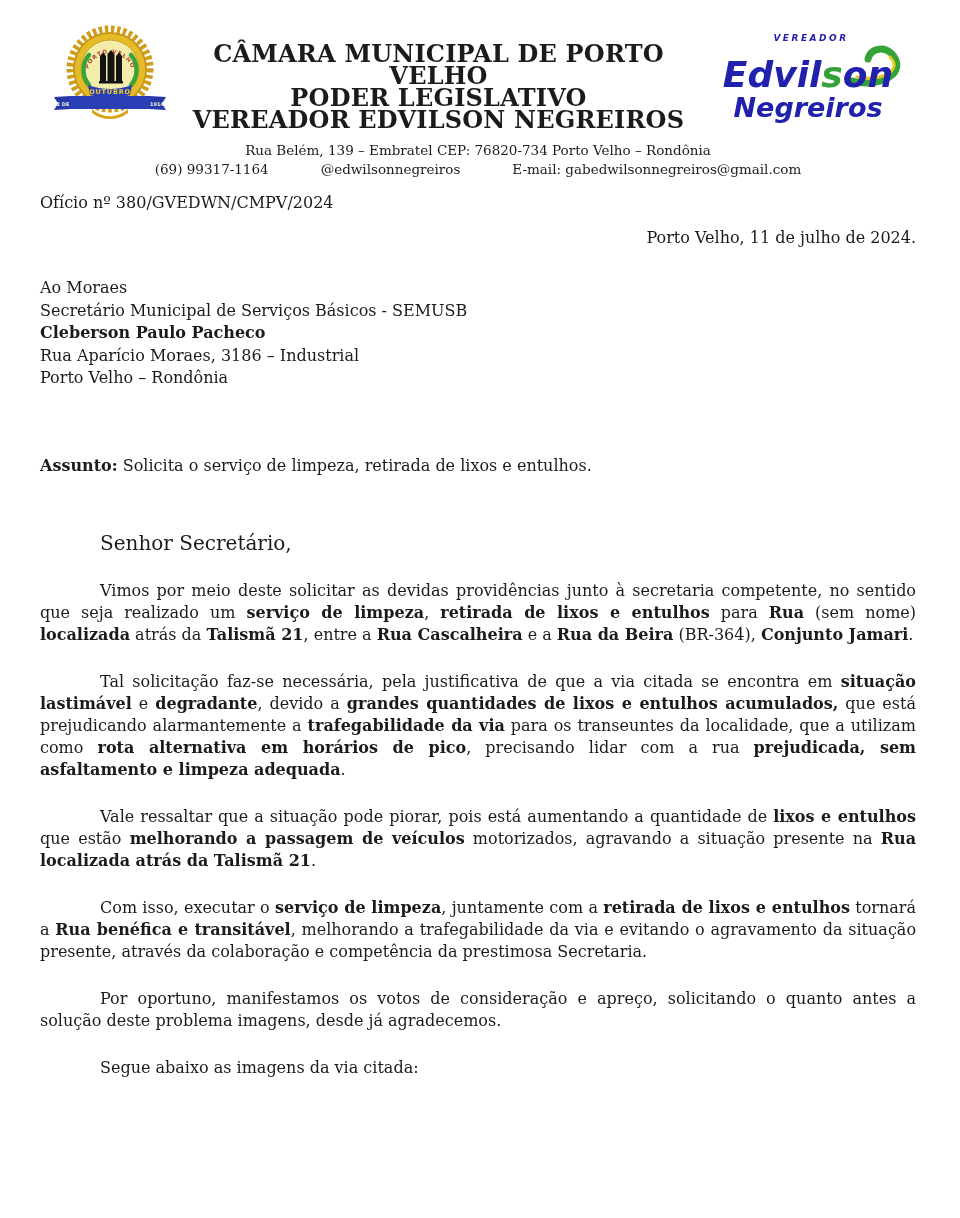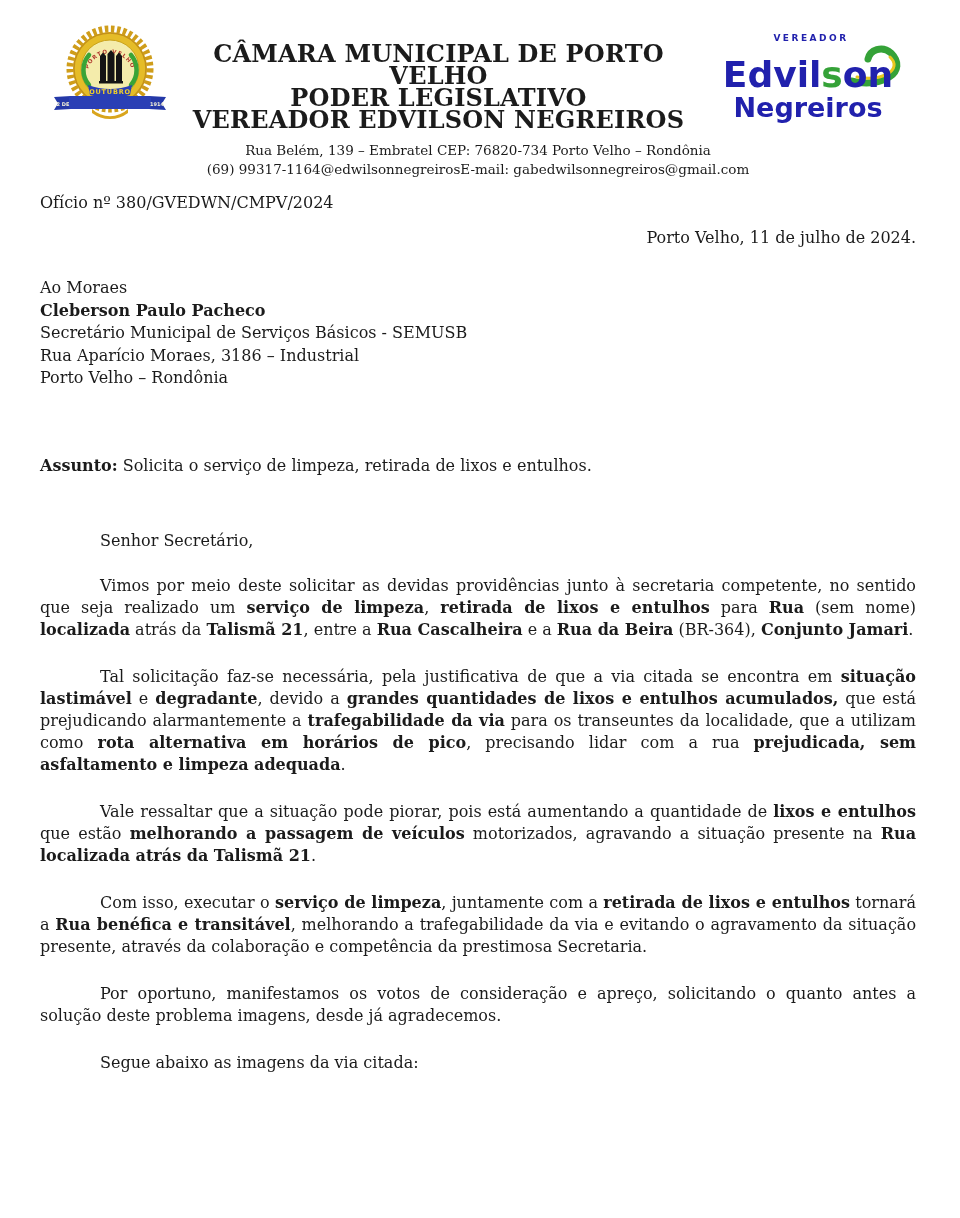--- a/index.html
+++ b/index.html
@@ -11,34 +11,34 @@
   .page { padding: 25px 44px 0 40px; box-sizing: border-box; width: 960px; }
 
   
   .header-row { display: flex; align-items: flex-start; }
   .seal-wrap { flex: none; width: 112px; height: 96px; margin-left: 14px; }
   .title-block {
     flex: 1; text-align: center; padding-top: 18px;
     font-weight: bold; font-size: 24px; line-height: 22px;
     letter-spacing: 0.2px;
   }
-  .logo-block { flex: none; width: 205px; position: relative; text-align: right; }
+  .logo-block { flex: none; width: 205px; position: relative; text-align: right; font-style: italic; }
 
   .addr-line { text-align: center; font-size: 13.5px; margin-top: 9px; }
   .contact-line {
-    display: flex; justify-content: center; 
+    display: flex; justify-content: center; gap: 52px;
     font-size: 13.5px; margin-top: 3px;
   }
 
   
   .reference { margin-top: 16px; font-size: 16px; }
   .dateline  { margin-top: 16px; text-align: right; font-size: 16px; }
   .recipient { margin-top: 30px; font-size: 16px; line-height: 22.5px; }
   .subject   { margin-top: 66px; font-size: 16px; }
-  .salutation{ margin-top: 56px; text-indent: 60px; font-size: 16px; }
+  .salutation{ margin-top: 56px; text-indent: 60px; font-size: 20px; }
   .para {
     margin: 25px 0 0 0; text-align: justify; text-indent: 60px;
     font-size: 16px; line-height: 22px;
   }
   b { font-weight: bold; }
 </style>
 </head>
 <body>
 
 <div class="page">
@@ -117,22 +117,22 @@
     <span>@edwilsonnegreiros</span>
     <span>E-mail: gabedwilsonnegreiros@gmail.com</span>
   </div>
 
   <div class="reference">Ofício nº 380/GVEDWN/CMPV/2024</div>
 
   <div class="dateline">Porto Velho, 11 de julho de 2024.</div>
 
   <div class="recipient">
       <div>Ao Moraes</div>
+      <div>Secretário Municipal de Serviços Básicos - SEMUSB</div>
       <div><b>Cleberson Paulo Pacheco</b></div>
-      <div>Secretário Municipal de Serviços Básicos - SEMUSB</div>
       <div>Rua Aparício Moraes, 3186 – Industrial</div>
       <div>Porto Velho – Rondônia</div>
     </div>
 
   <div class="subject"><b>Assunto:</b><span> Solicita o serviço de limpeza, retirada de lixos e entulhos.</span></div>
 
   <div class="salutation">Senhor Secretário,</div>
 
   <div>
       <p class="para"><span>Vimos por meio deste solicitar as devidas providências junto à secretaria competente, no sentido que seja realizado um </span><b>serviço de limpeza</b><span>, </span><b>retirada de lixos e entulhos</b><span> para </span><b>Rua</b><span> (sem nome) </span><b>localizada</b><span> atrás da </span><b>Talismã 21</b><span>, entre a </span><b>Rua Cascalheira</b><span> e a </span><b>Rua da Beira</b><span> (BR-364), </span><b>Conjunto Jamari</b><span>.</span></p>

